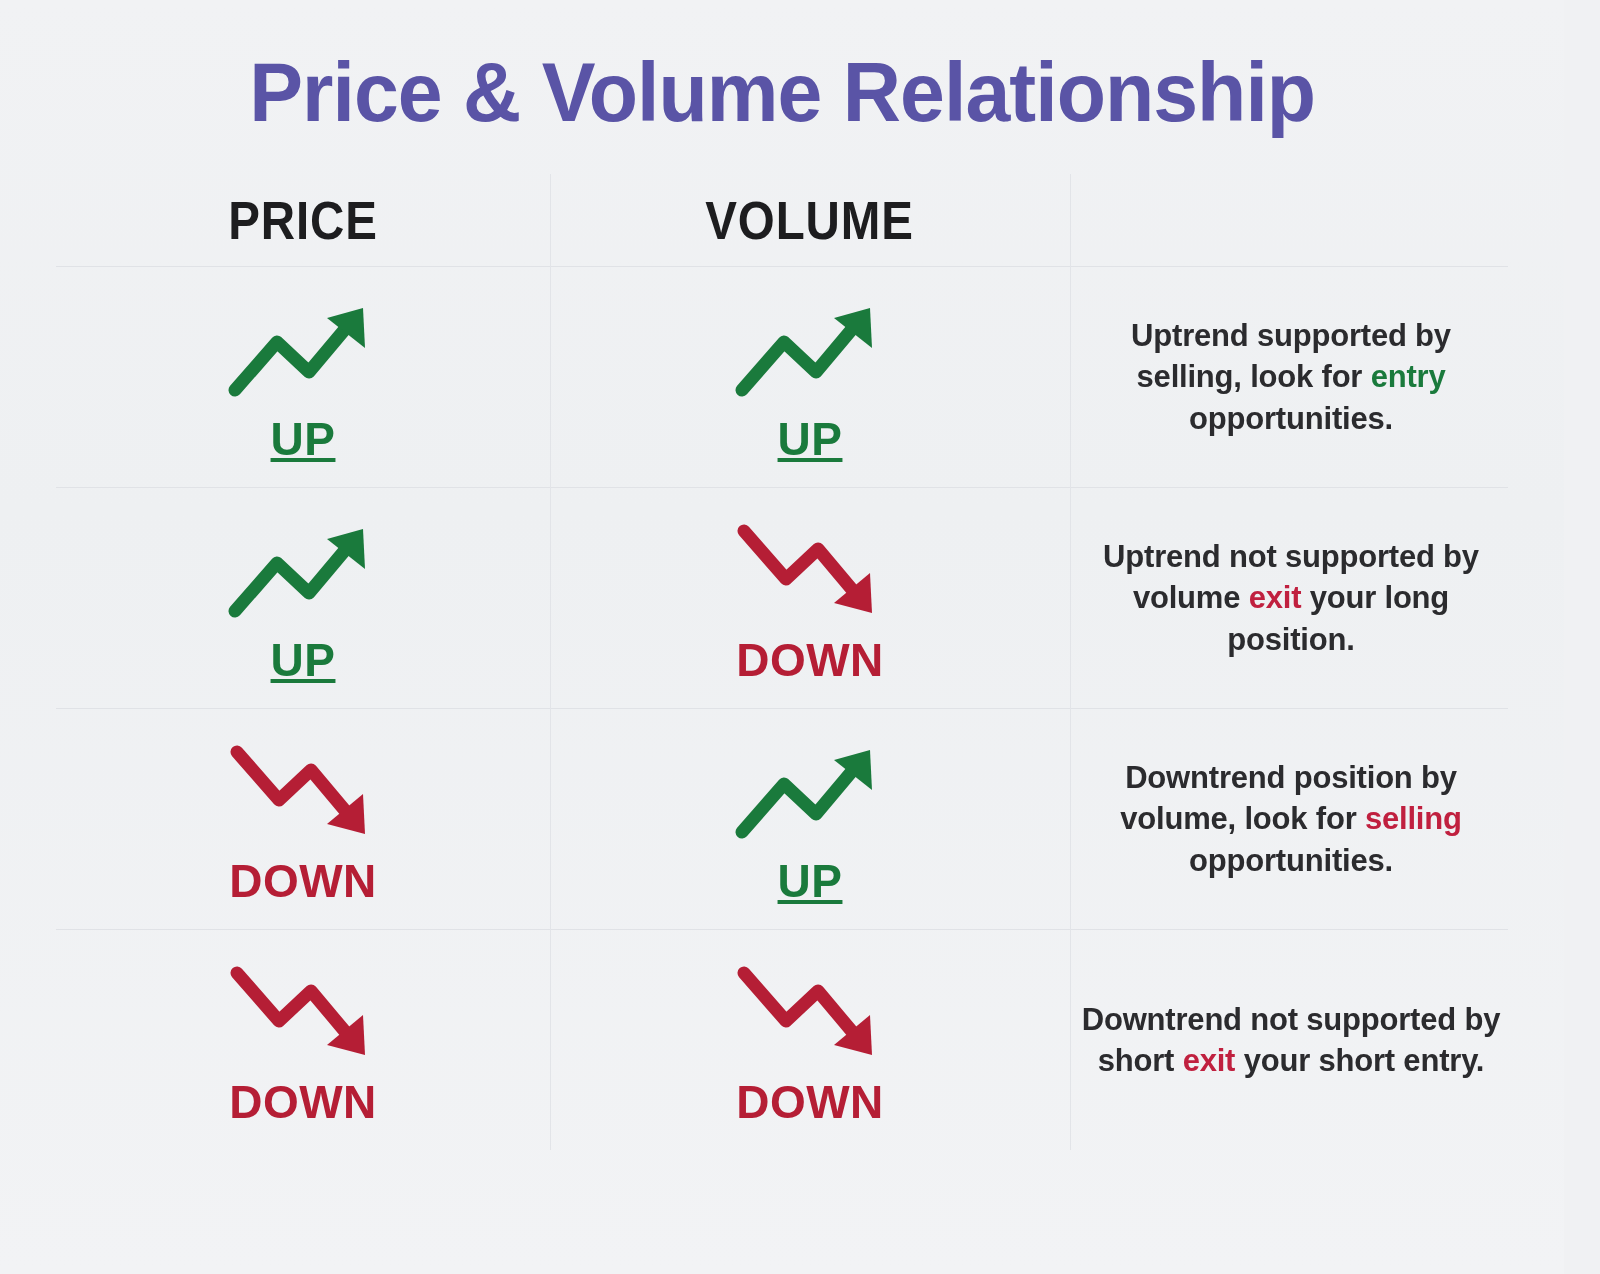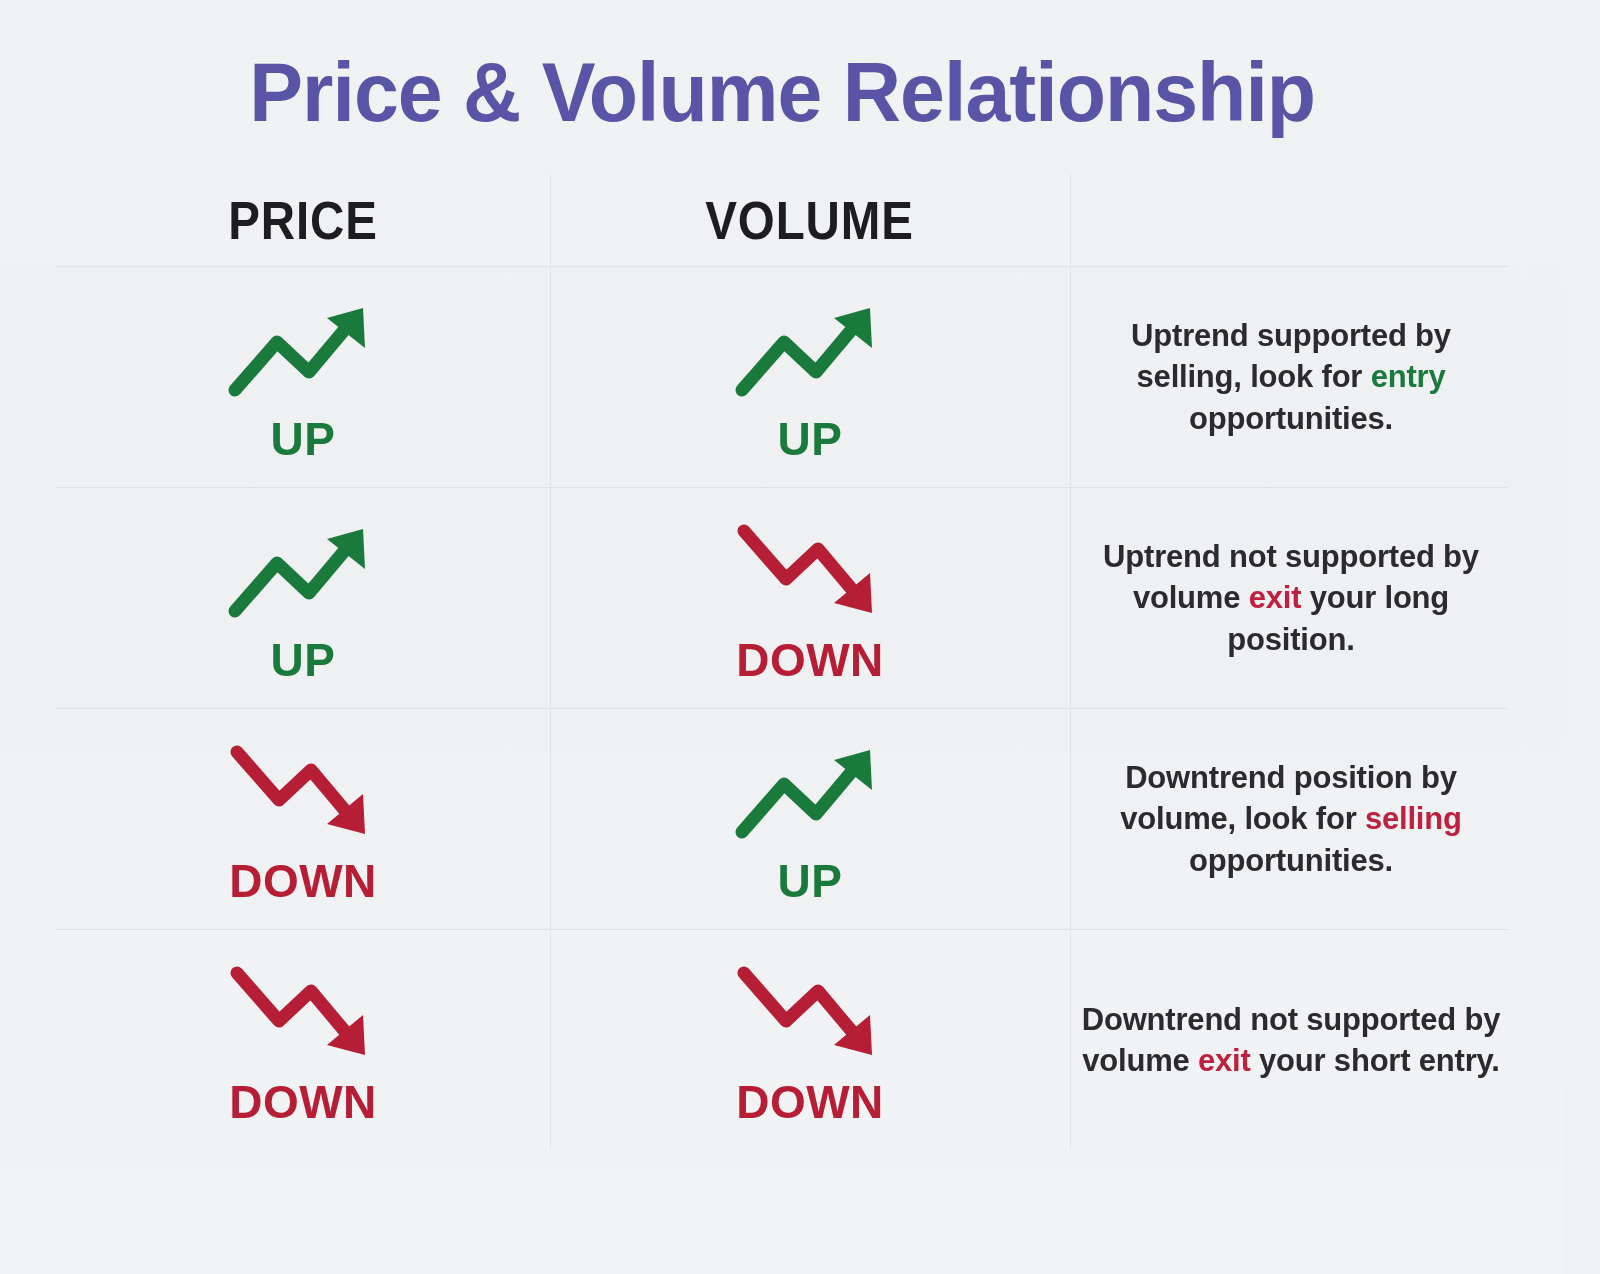--- a/index.html
+++ b/index.html
@@ -117,21 +117,21 @@
     height: 104px;
   }
   .signal-word {
     margin-top: 16px;
     font-family: "Liberation Sans Narrow", "Liberation Sans", sans-serif;
     font-size: 46px;
     font-weight: 700;
     letter-spacing: 0.5px;
     line-height: 1;
   }
-  .up   { color: #1a7a3c; }
+  .up   { color: #1a7a3c; text-decoration: underline; }
   .down { color: #b51e35; }
 
   
   .conclusion {
     height: 100%;
     display: flex;
     align-items: center;
     justify-content: center;
     padding: 0 6px 0 10px;
     box-sizing: border-box;
@@ -272,19 +272,19 @@
         <div class="signal">
           <svg class="arrow-svg" viewBox="0 0 152 104">
             <path d="M10 14 L52 62 L84 32 L126 82" fill="none" stroke="#b51e35" stroke-width="13" stroke-linecap="round" stroke-linejoin="round"></path>
             <path d="M138 96 L136 56 L100 86 Z" fill="#b51e35"></path>
           </svg>
           <span class="signal-word down">DOWN</span>
         </div>
       </div>
       <div class="cell col-concl">
         <div class="conclusion">
-          <div class="conclusion-text"><span>Downtrend not supported by volume </span><span class="kw-exit">exit</span><span> your short entry.</span></div>
+          <div class="conclusion-text"><span>Downtrend not supported by short </span><span class="kw-exit">exit</span><span> your short entry.</span></div>
         </div>
       </div>
     </div>
 
   </div>
 </div>
 
 </body></html>

